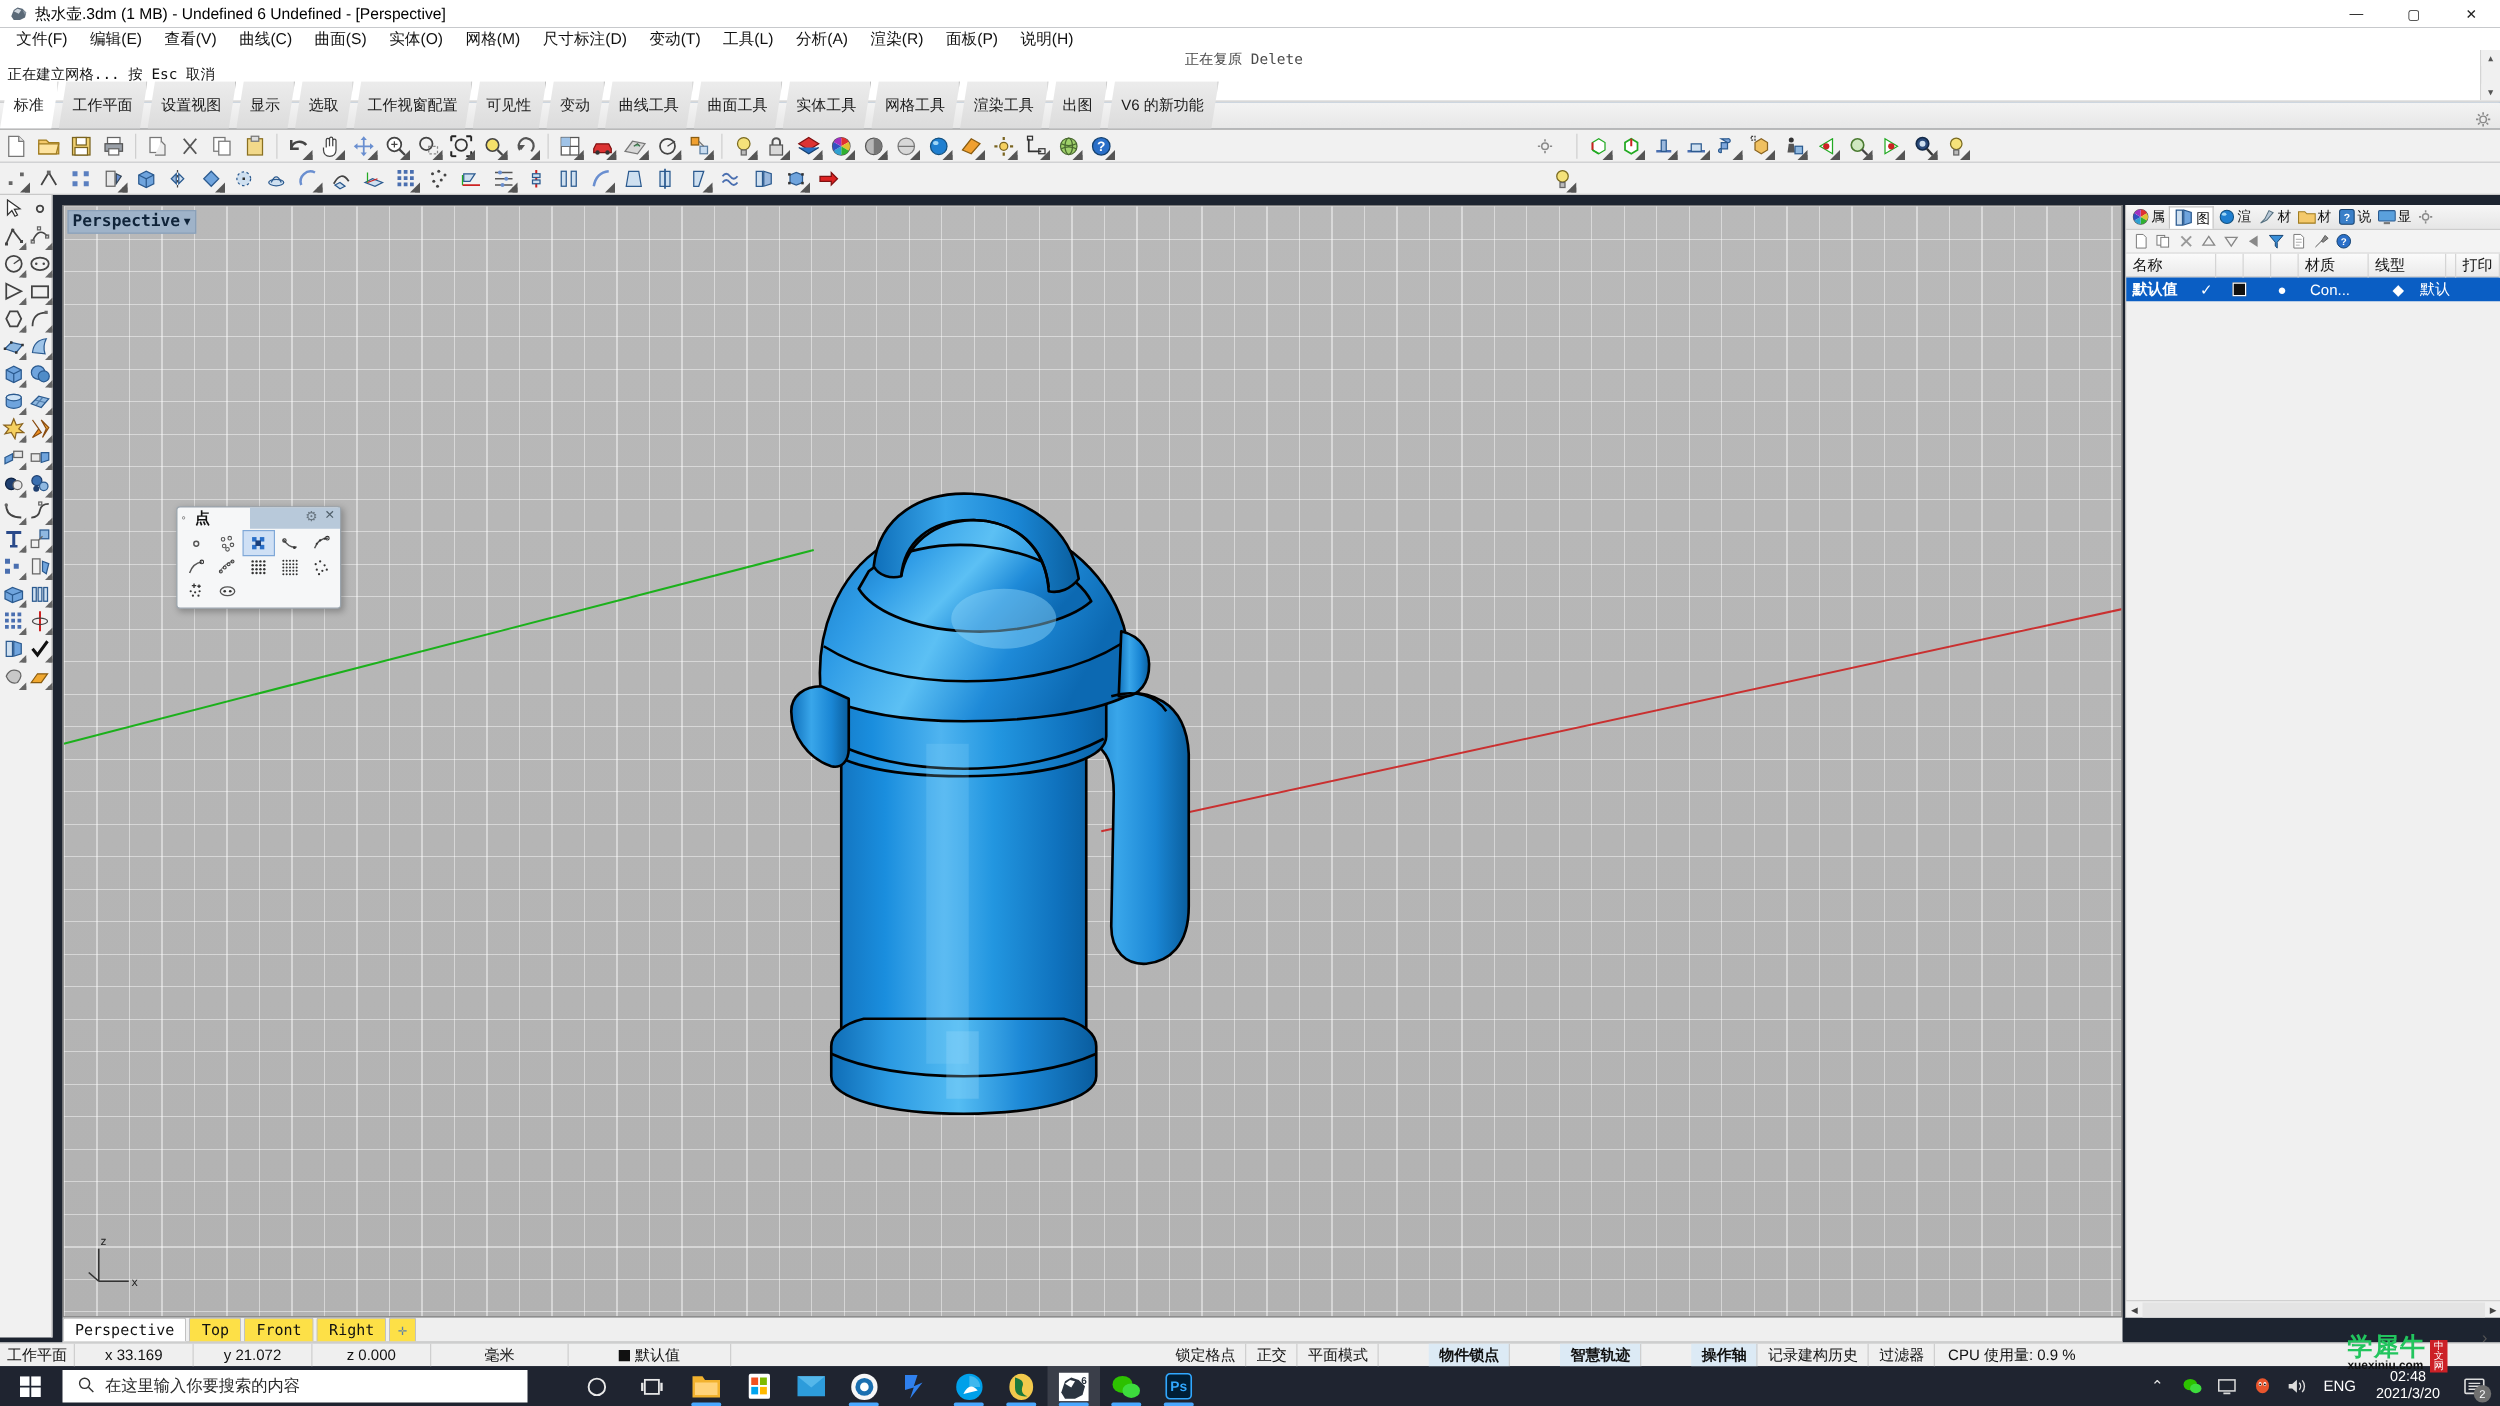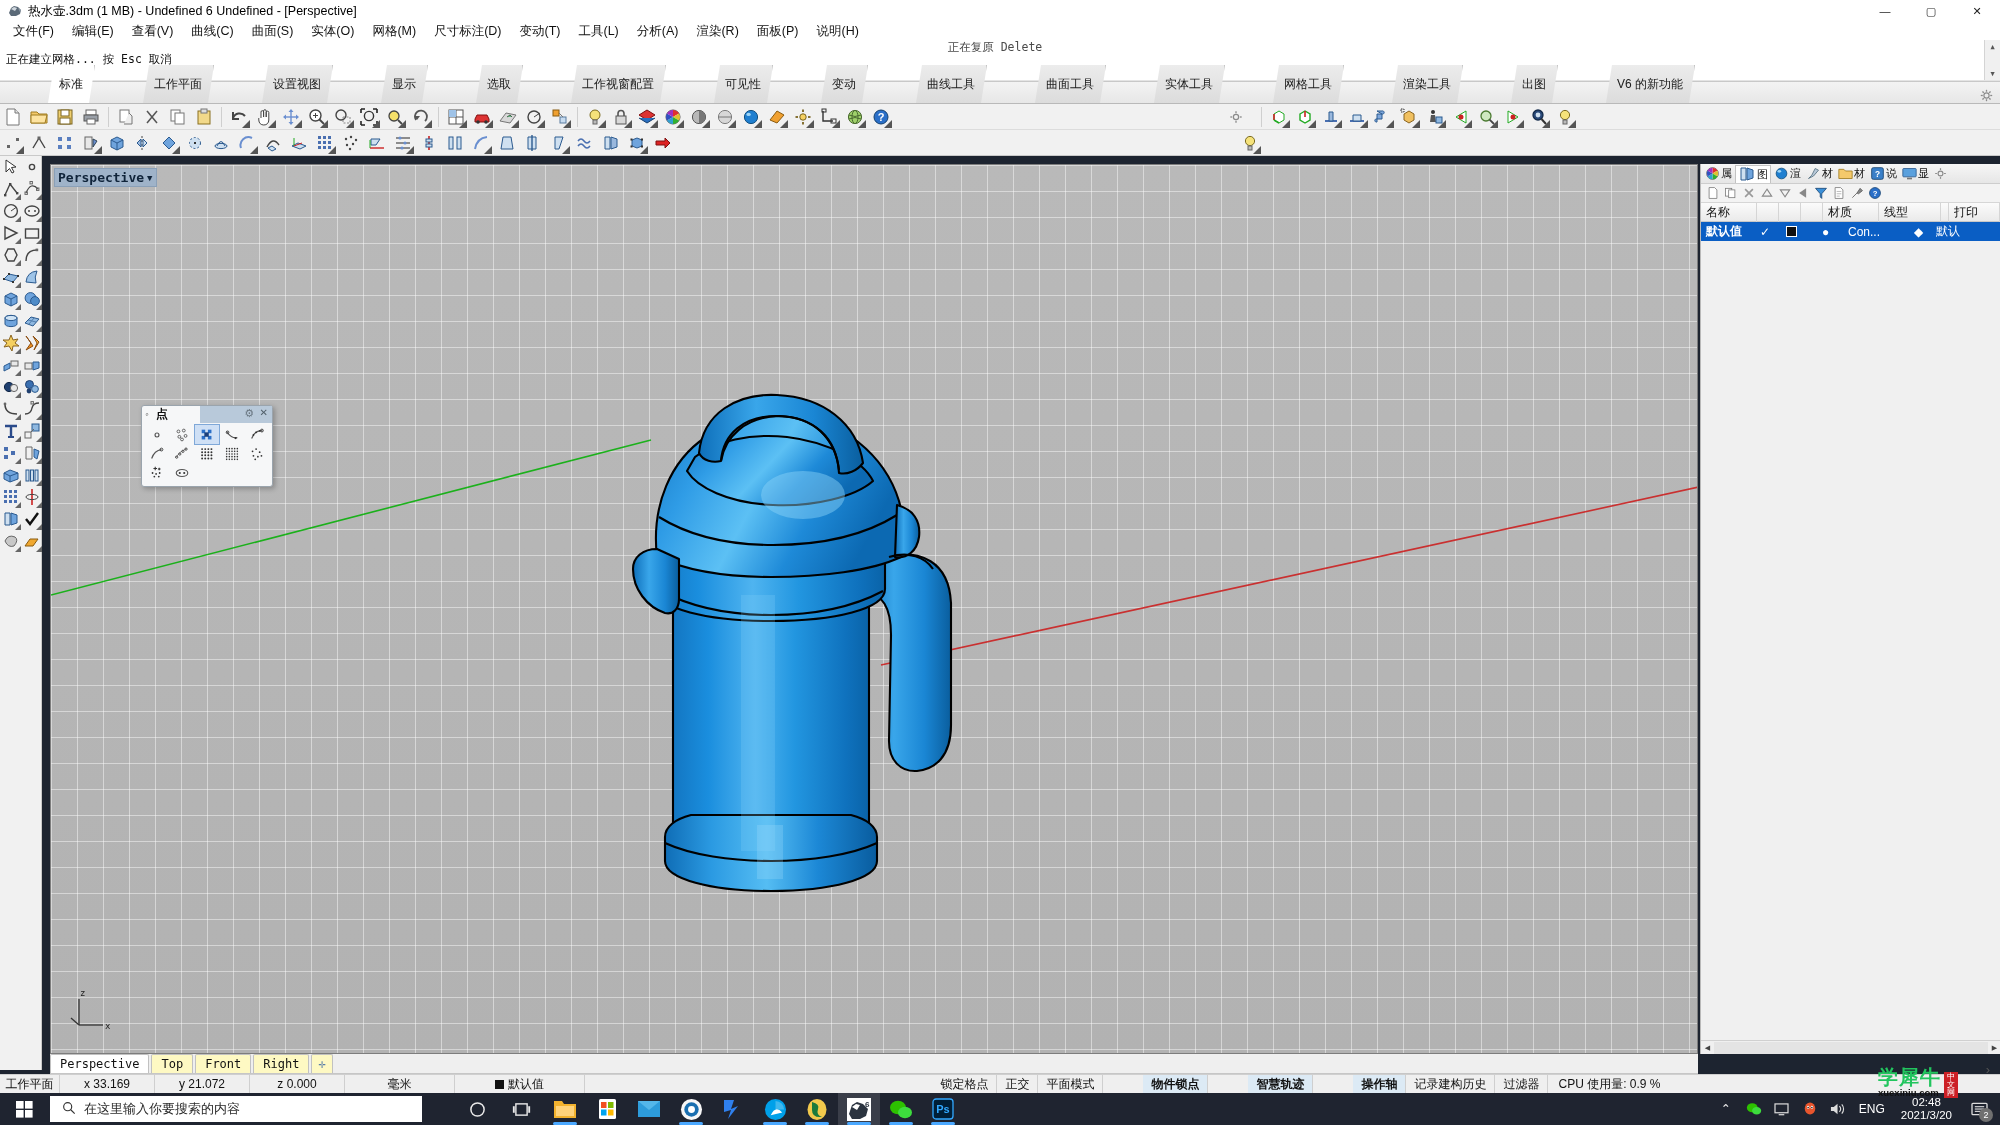--- a/index.html
+++ b/index.html
@@ -79,21 +79,20 @@
   }
   .tab {
     height: 38px; padding: 0 11px;
     display: flex; align-items: center;
     background: linear-gradient(#ececec,#dcdcdc);
     border-right: 1px solid #c0c0c0;
     color: #1a1a1a;
     position: relative;
     clip-path: polygon(6px 0, 100% 0, calc(100% - 6px) 100%, 0 100%);
     white-space: nowrap;
-    margin-left: 48px;
   }
   .tab.active {
     background: #ffffff;
     font-weight: normal;
   }
   .tabstrip .gear {
     margin-left: auto; margin-right: 6px; width: 16px; height: 16px;
     display:flex;align-items:center;justify-content:center;
     color:#888; font-size:12px;
   }
@@ -198,21 +197,21 @@
 
   
   .vp-tabs {
     position: absolute; top: 1054px; left: 50px; width: 1648px; height: 20px;
     background: #efefef; border-bottom:1px solid #c6c6c6;
     display: flex; align-items: flex-end;
     font-family: "DejaVu Sans Mono", monospace; font-size: 12px;
   }
   .vp-tab {
     height: 19px; padding: 0 9px; display:flex; align-items:center;
-    background: #fef9c3; border: 1px solid #c1c1c1; border-bottom:none;
+    background: #fde047; border: 1px solid #c1c1c1; border-bottom:none;
     margin-right: 2px; border-radius: 2px 2px 0 0; color:#111;
   }
   .vp-tab.active { background:#ffffff; }
   .vp-tab.plus { padding: 0 6px; color:#5a7fa8; font-weight:bold;}
 
   
   .right-panel {
     position: absolute; top: 164px; left: 1700px; width: 300px; height: 890px;
     background: #f0f0f0; border-left: 1px solid #b9b9b9;
   }
@@ -1544,21 +1543,21 @@
           </svg>
         </div>
         <div class="rp-ticon">
           <svg width="14" height="14" viewBox="0 0 18 18">
             <circle cx="9" cy="9" r="7" fill="#2a6fc8" stroke="#14416f"></circle>
             <text x="9" y="13" font-size="10" fill="#fff" text-anchor="middle" font-family="Liberation Sans, sans-serif" font-weight="bold">?</text>
           </svg>
         </div>
       </div>
     <div class="rp-header">
-      <div class="c" style="width:56px">名称</div>
+      <div class="c" style="width:72px">名称</div>
       <div class="c" style="width:22px"></div>
       <div class="c" style="width:22px"></div>
       <div class="c" style="width:22px"></div>
       <div class="c" style="width:56px">材质</div>
       <div class="c" style="width:62px">线型</div>
       <div class="c" style="width:8px"></div>
       <div class="c" style="flex:1">打印</div>
     </div>
     <div class="rp-row">
       <div class="c name" style="width:54px">默认值</div>

